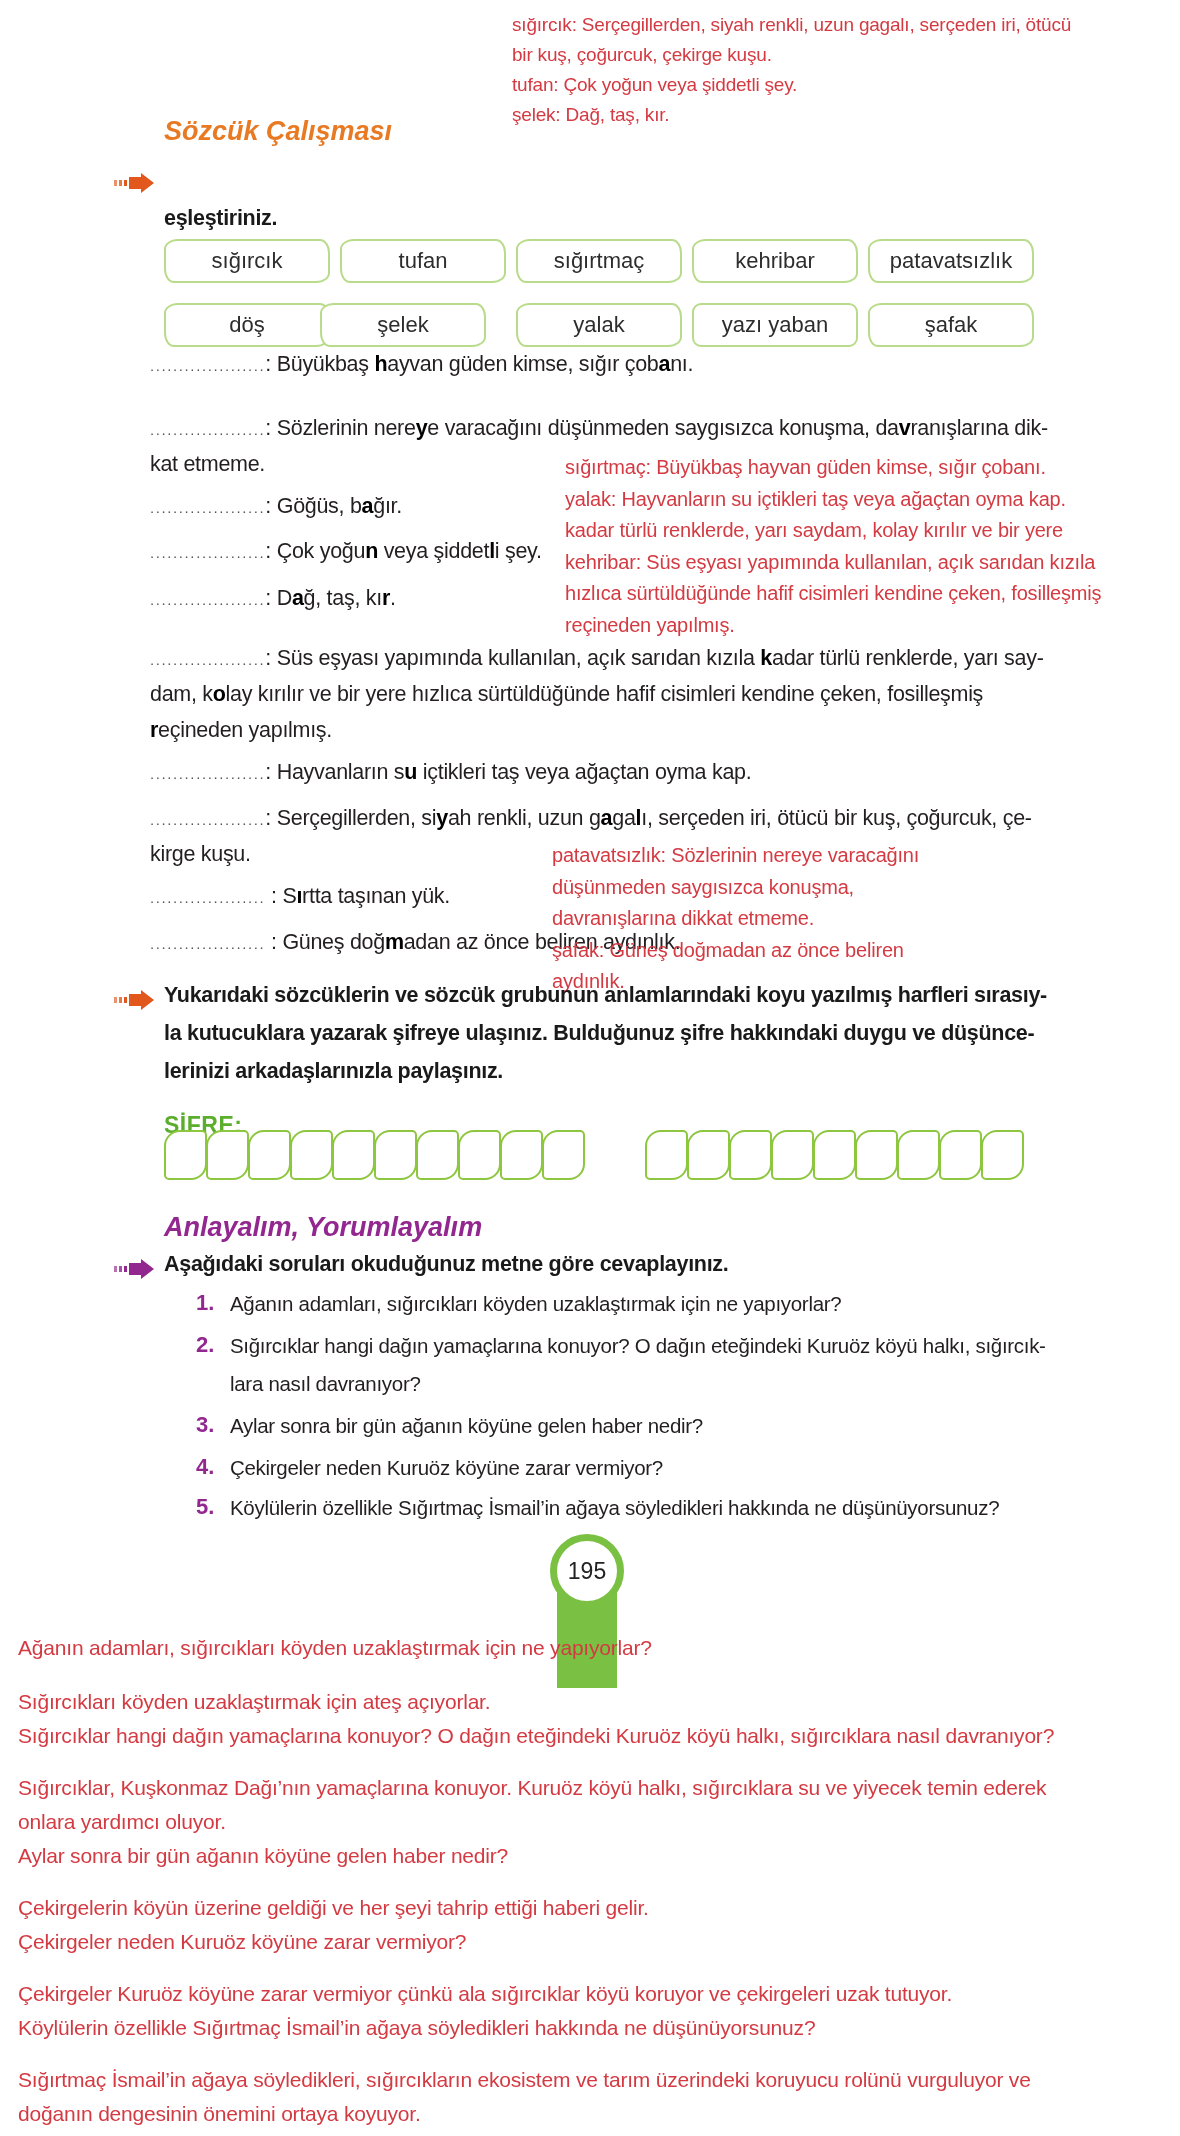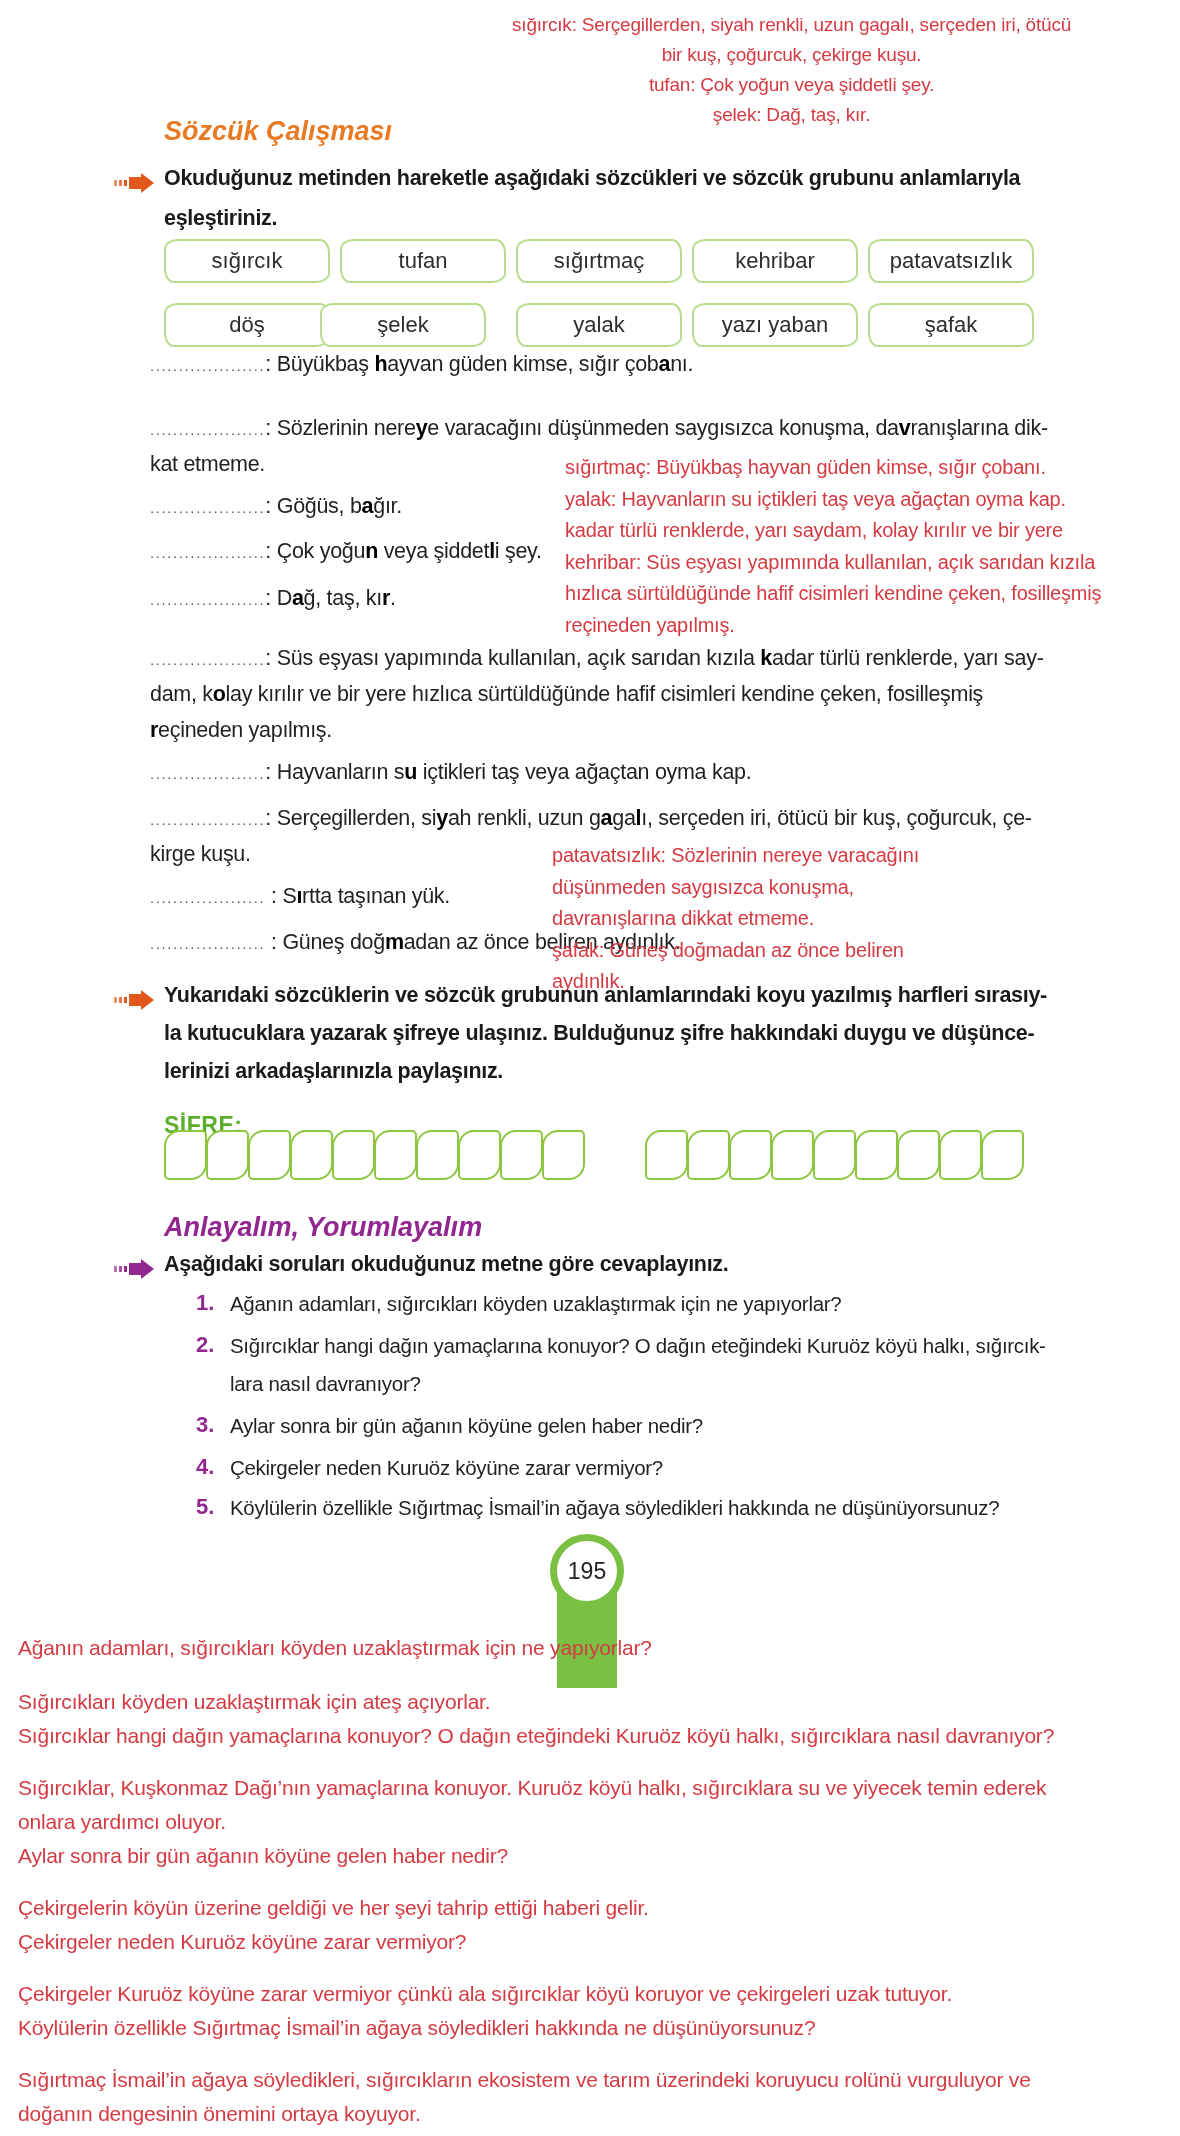--- a/index.html
+++ b/index.html
@@ -47,38 +47,37 @@
     background:#fff;border:7px solid #7ac143;border-radius:50%;z-index:3;
     display:flex;align-items:center;justify-content:center;font-size:23px;color:#222;
   }
   .arrow-icon{position:absolute;width:40px;height:22px;}
 </style>
 </head>
 <body>
 
 <div id="page">
 
-  <div class="abs note topnote" style="left:512px;top:10px;text-align:center;">
+  <div class="abs note topnote" style="left:512px;top:10px;">
     <div>sığırcık: Serçegillerden, siyah renkli, uzun gagalı, serçeden iri, ötücü</div>
     <div>bir kuş, çoğurcuk, çekirge kuşu.</div>
     <div>tufan: Çok yoğun veya şiddetli şey.</div>
     <div>şelek: Dağ, taş, kır.</div>
   </div>
 
   <div class="abs h-orange" style="left:164px;top:116px;">Sözcük Çalışması</div>
 
   <svg class="arrow-icon" style="left:114px;top:172px;" viewBox="0 0 40 22">
     <g fill="#e2571b">
         <rect x="0" y="8" width="3" height="6" opacity="0.65"></rect>
         <rect x="5" y="8" width="3" height="6" opacity="0.8"></rect>
         <rect x="10" y="8" width="3" height="6"></rect>
         <path d="M15 5 L27 5 L27 1 L40 11 L27 21 L27 17 L15 17 Z"></path>
       </g>
   </svg>
-  <div class="abs instr" style="left:164px;top:166px;">Okuduğunuz metinden hareketle aşağıdaki sözcükleri ve sözcük grubunu anlamlarıyla</div>
   <div class="abs instr" style="left:164px;top:206px;">eşleştiriniz.</div>
 
   <div class="chip" style="left:164px;top:239px;">
       <span>sığırcık</span>
     </div>
   <div class="chip" style="left:340px;top:239px;">
       <span>tufan</span>
     </div>
   <div class="chip" style="left:516px;top:239px;">
       <span>sığırtmaç</span>
@@ -92,21 +91,21 @@
 
   <div class="chip" style="left:164px;top:303px;">
       <span>döş</span>
     </div>
   <div class="chip" style="left:320px;top:303px;">
       <span>şelek</span>
     </div>
   <div class="chip" style="left:516px;top:303px;">
       <span>yalak</span>
     </div>
-  <div class="chip" style="left:692px;top:303px;">
+  <div class="chip" style="left:692px;top:303px;border-radius:9px;">
       <span>yazı yaban</span>
     </div>
   <div class="chip" style="left:868px;top:303px;">
       <span>şafak</span>
     </div>
 
   <div class="abs def" style="left:150px;top:352px;"><span class="lead">....................</span><span><span>: Büyükbaş </span><b>h</b><span>ayvan güden kimse, sığır çob</span><b>a</b><span>nı.</span></span></div>
   <div class="abs def" style="left:150px;top:416px;"><span class="lead">....................</span><span><span>: Sözlerinin nere</span><b>y</b><span>e varacağını düşünmeden saygısızca konuşma, da</span><b>v</b><span>ranışlarına dik-</span></span></div>
   <div class="abs def" style="left:150px;top:452px;"><span><span>kat etmeme.</span></span></div>
   <div class="abs def" style="left:150px;top:494px;"><span class="lead">....................</span><span><span>: Göğüs, b</span><b>a</b><span>ğır.</span></span></div>

